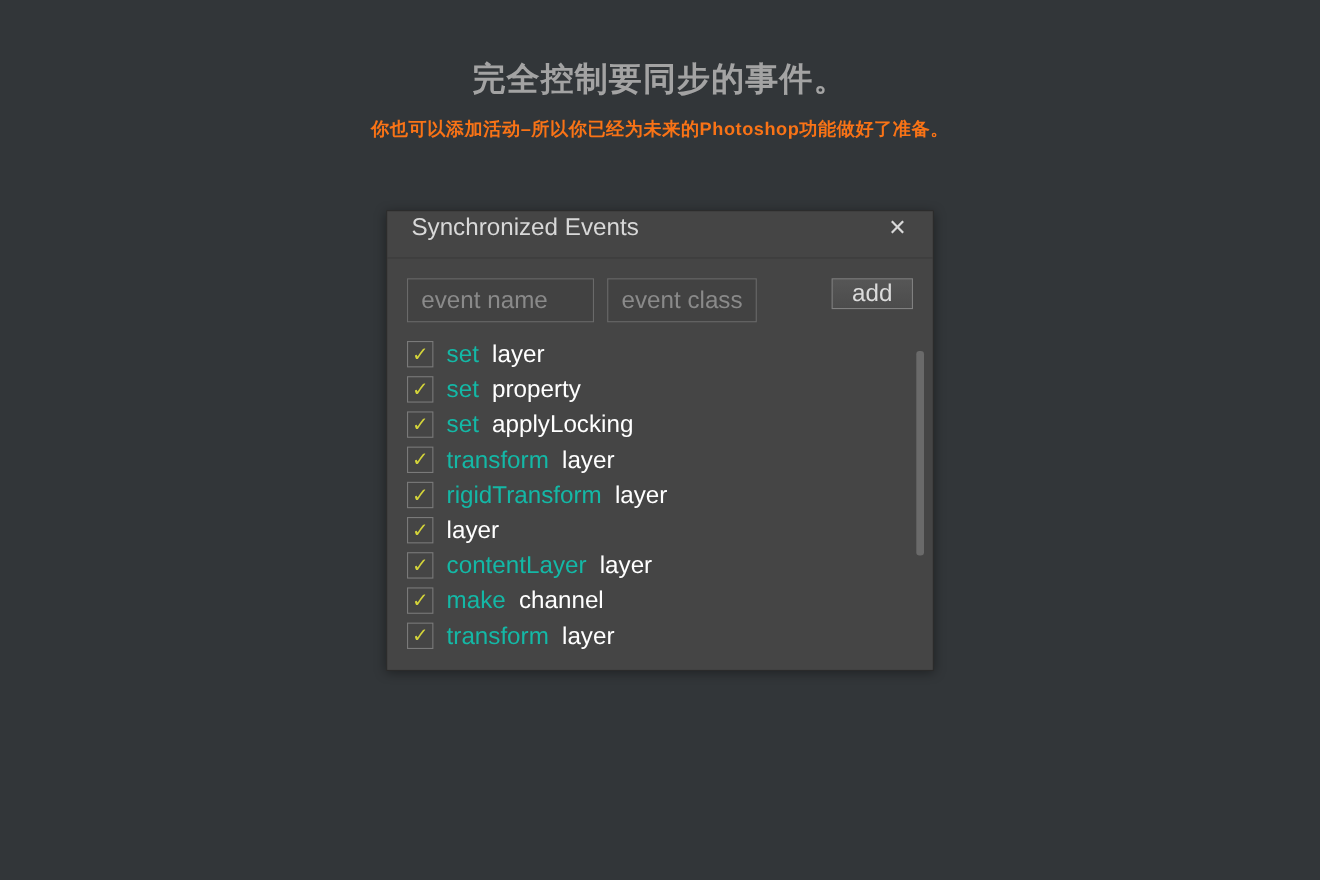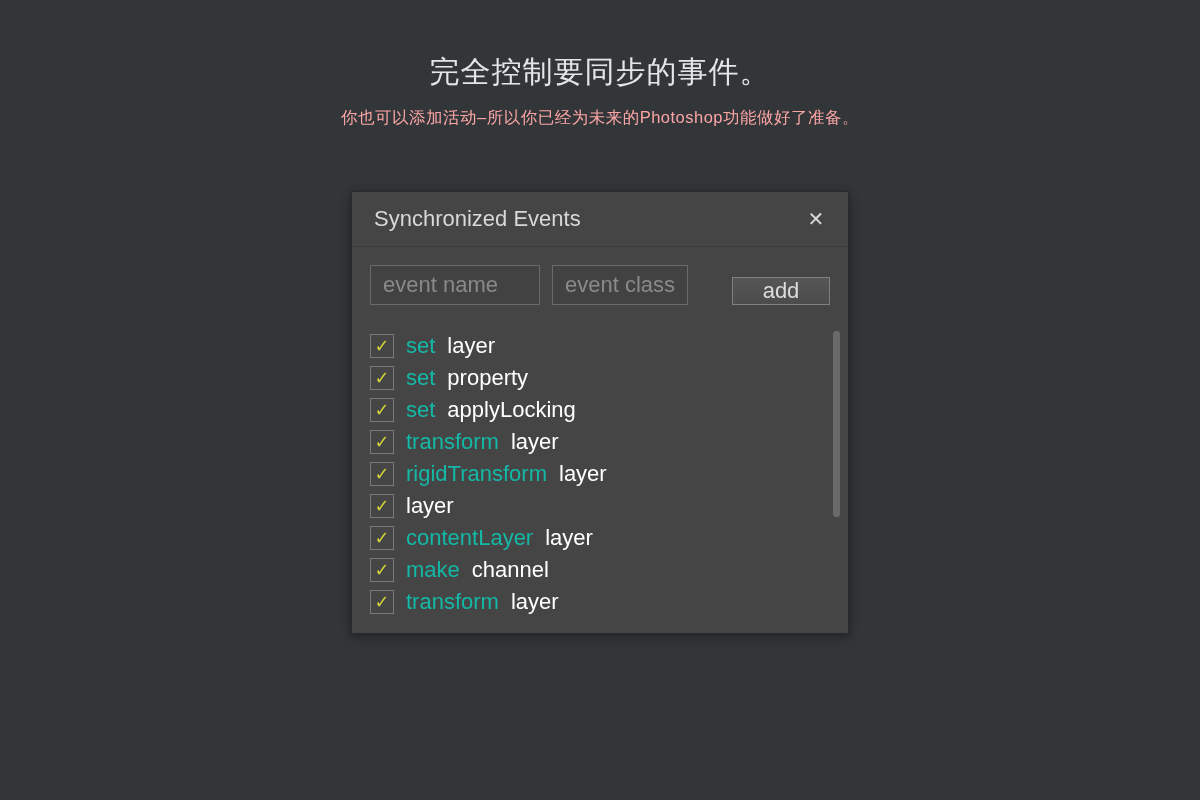--- a/index.html
+++ b/index.html
@@ -7,47 +7,47 @@
     width: 1200px;
     height: 800px;
     background: #323639;
     font-family: "Segoe UI", "Microsoft YaHei", Arial, sans-serif;
     overflow: hidden;
     display: flex;
     flex-direction: column;
     align-items: center;
   }
   .headline {
-    color: #e5e5e5;
+    color: #a3a3a3;
     font-size: 30px;
-    font-weight: 400;
+    font-weight: 700;
     margin-top: 52px;
     letter-spacing: 1px;
   }
   .subheadline {
-    color: #fca5a5;
+    color: #f97316;
     font-size: 16.5px;
-    font-weight: 400;
+    font-weight: 700;
     margin-top: 14px;
     letter-spacing: 0.5px;
   }
   .panel {
     width: 498px;
     margin-top: 62px;
     background: #454545;
     border: 1px solid #2a2a2a;
     box-shadow: 0 2px 10px rgba(0,0,0,0.4);
     display: flex;
     flex-direction: column;
   }
   .panel-header {
     display: flex;
     align-items: center;
     justify-content: space-between;
-    padding: 14px 20px 14px 22px;
+    padding: 2px 20px 14px 22px;
     border-bottom: 1px solid #3a3a3a;
   }
   .panel-title {
     color: #d8d8d8;
     font-size: 22px;
     font-weight: 400;
   }
   .close-btn {
     color: #d8d8d8;
     font-size: 20px;
@@ -58,38 +58,38 @@
     align-items: center;
     justify-content: center;
   }
   .panel-body {
     padding: 18px 18px 18px 18px;
     position: relative;
   }
   .input-row {
     display: flex;
     gap: 12px;
-    align-items: flex-end;
-    margin-bottom: 28px;
+    align-items: flex-start;
+    margin-bottom: 16px;
   }
   .text-input {
     background: #424242;
     border: 1px solid #6a6a6a;
     color: #c8c8c8;
     font-size: 22px;
     padding: 6px 12px;
     outline: none;
     font-family: inherit;
   }
   .text-input::placeholder { color: #8a8a8a; }
   .input-name { width: 170px; }
   .input-class { width: 136px; }
   .add-btn {
     flex: 0 0 auto;
-    width: 98px;
+    width: 74px;
     background: linear-gradient(#565656,#4c4c4c);
     border: 1px solid #808080;
     color: #dcdcdc;
     font-size: 22px;
     cursor: pointer;
     font-family: inherit;
     margin-left: auto;
   }
   .event-list {
     display: flex;

